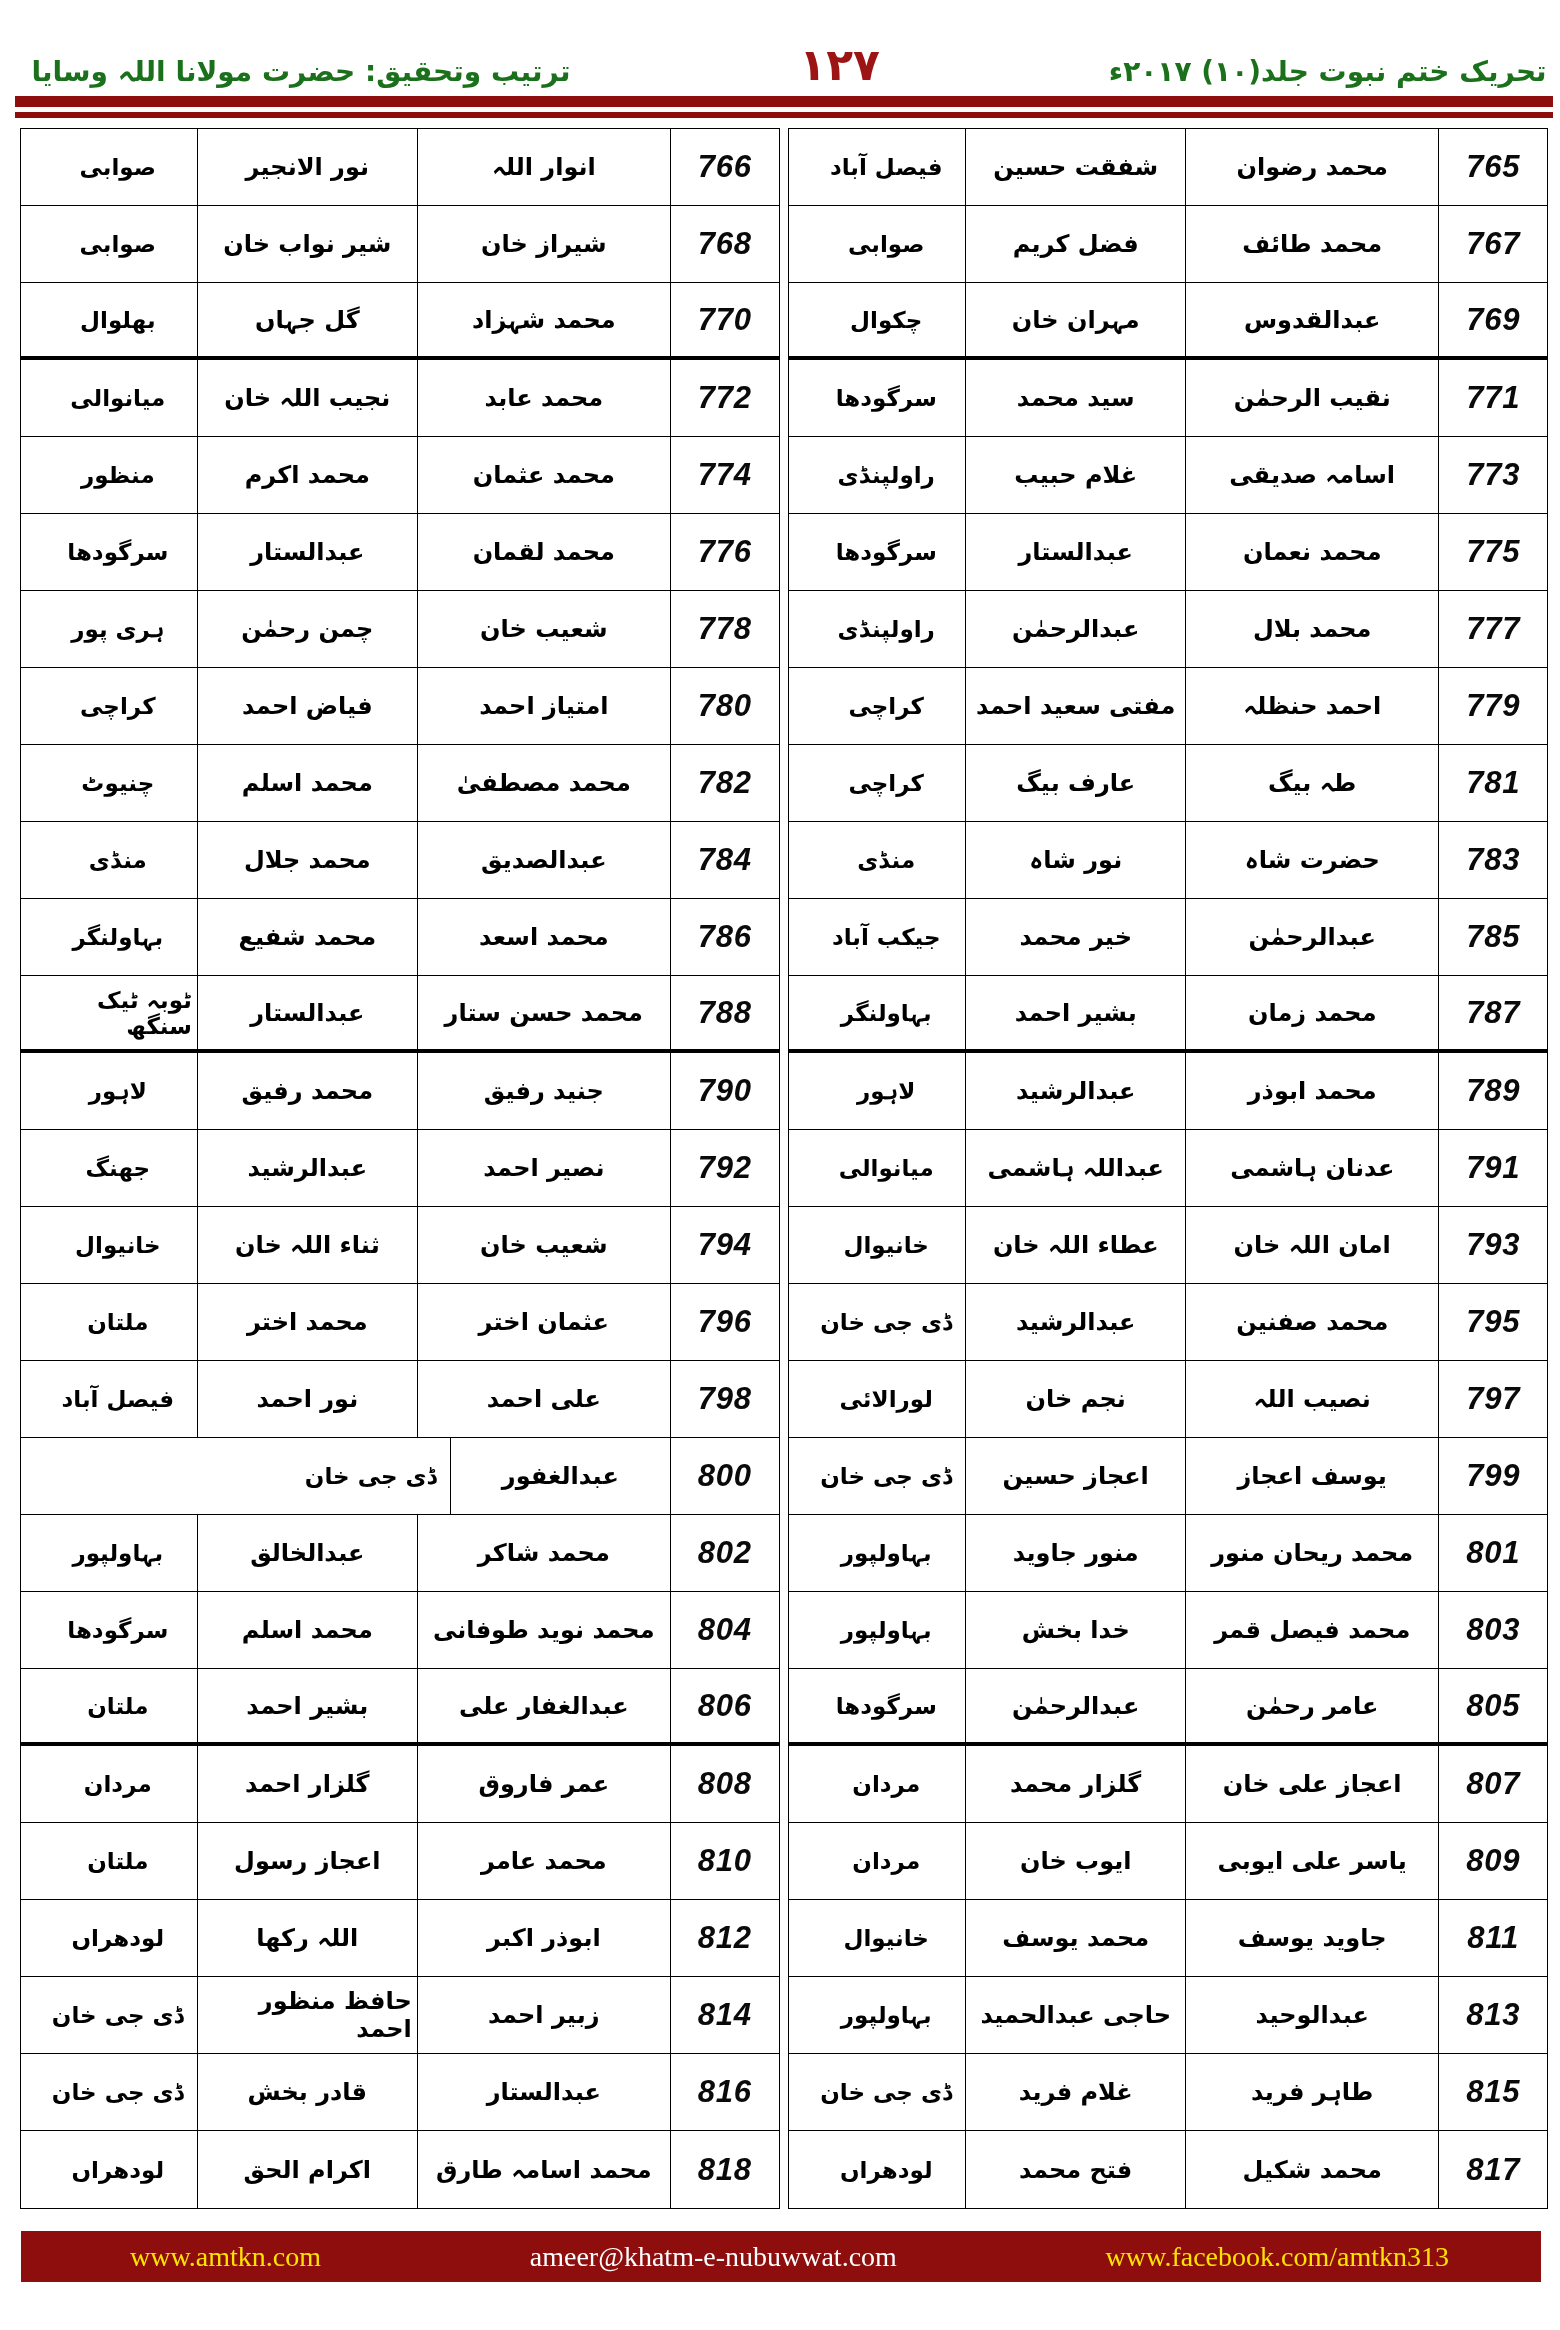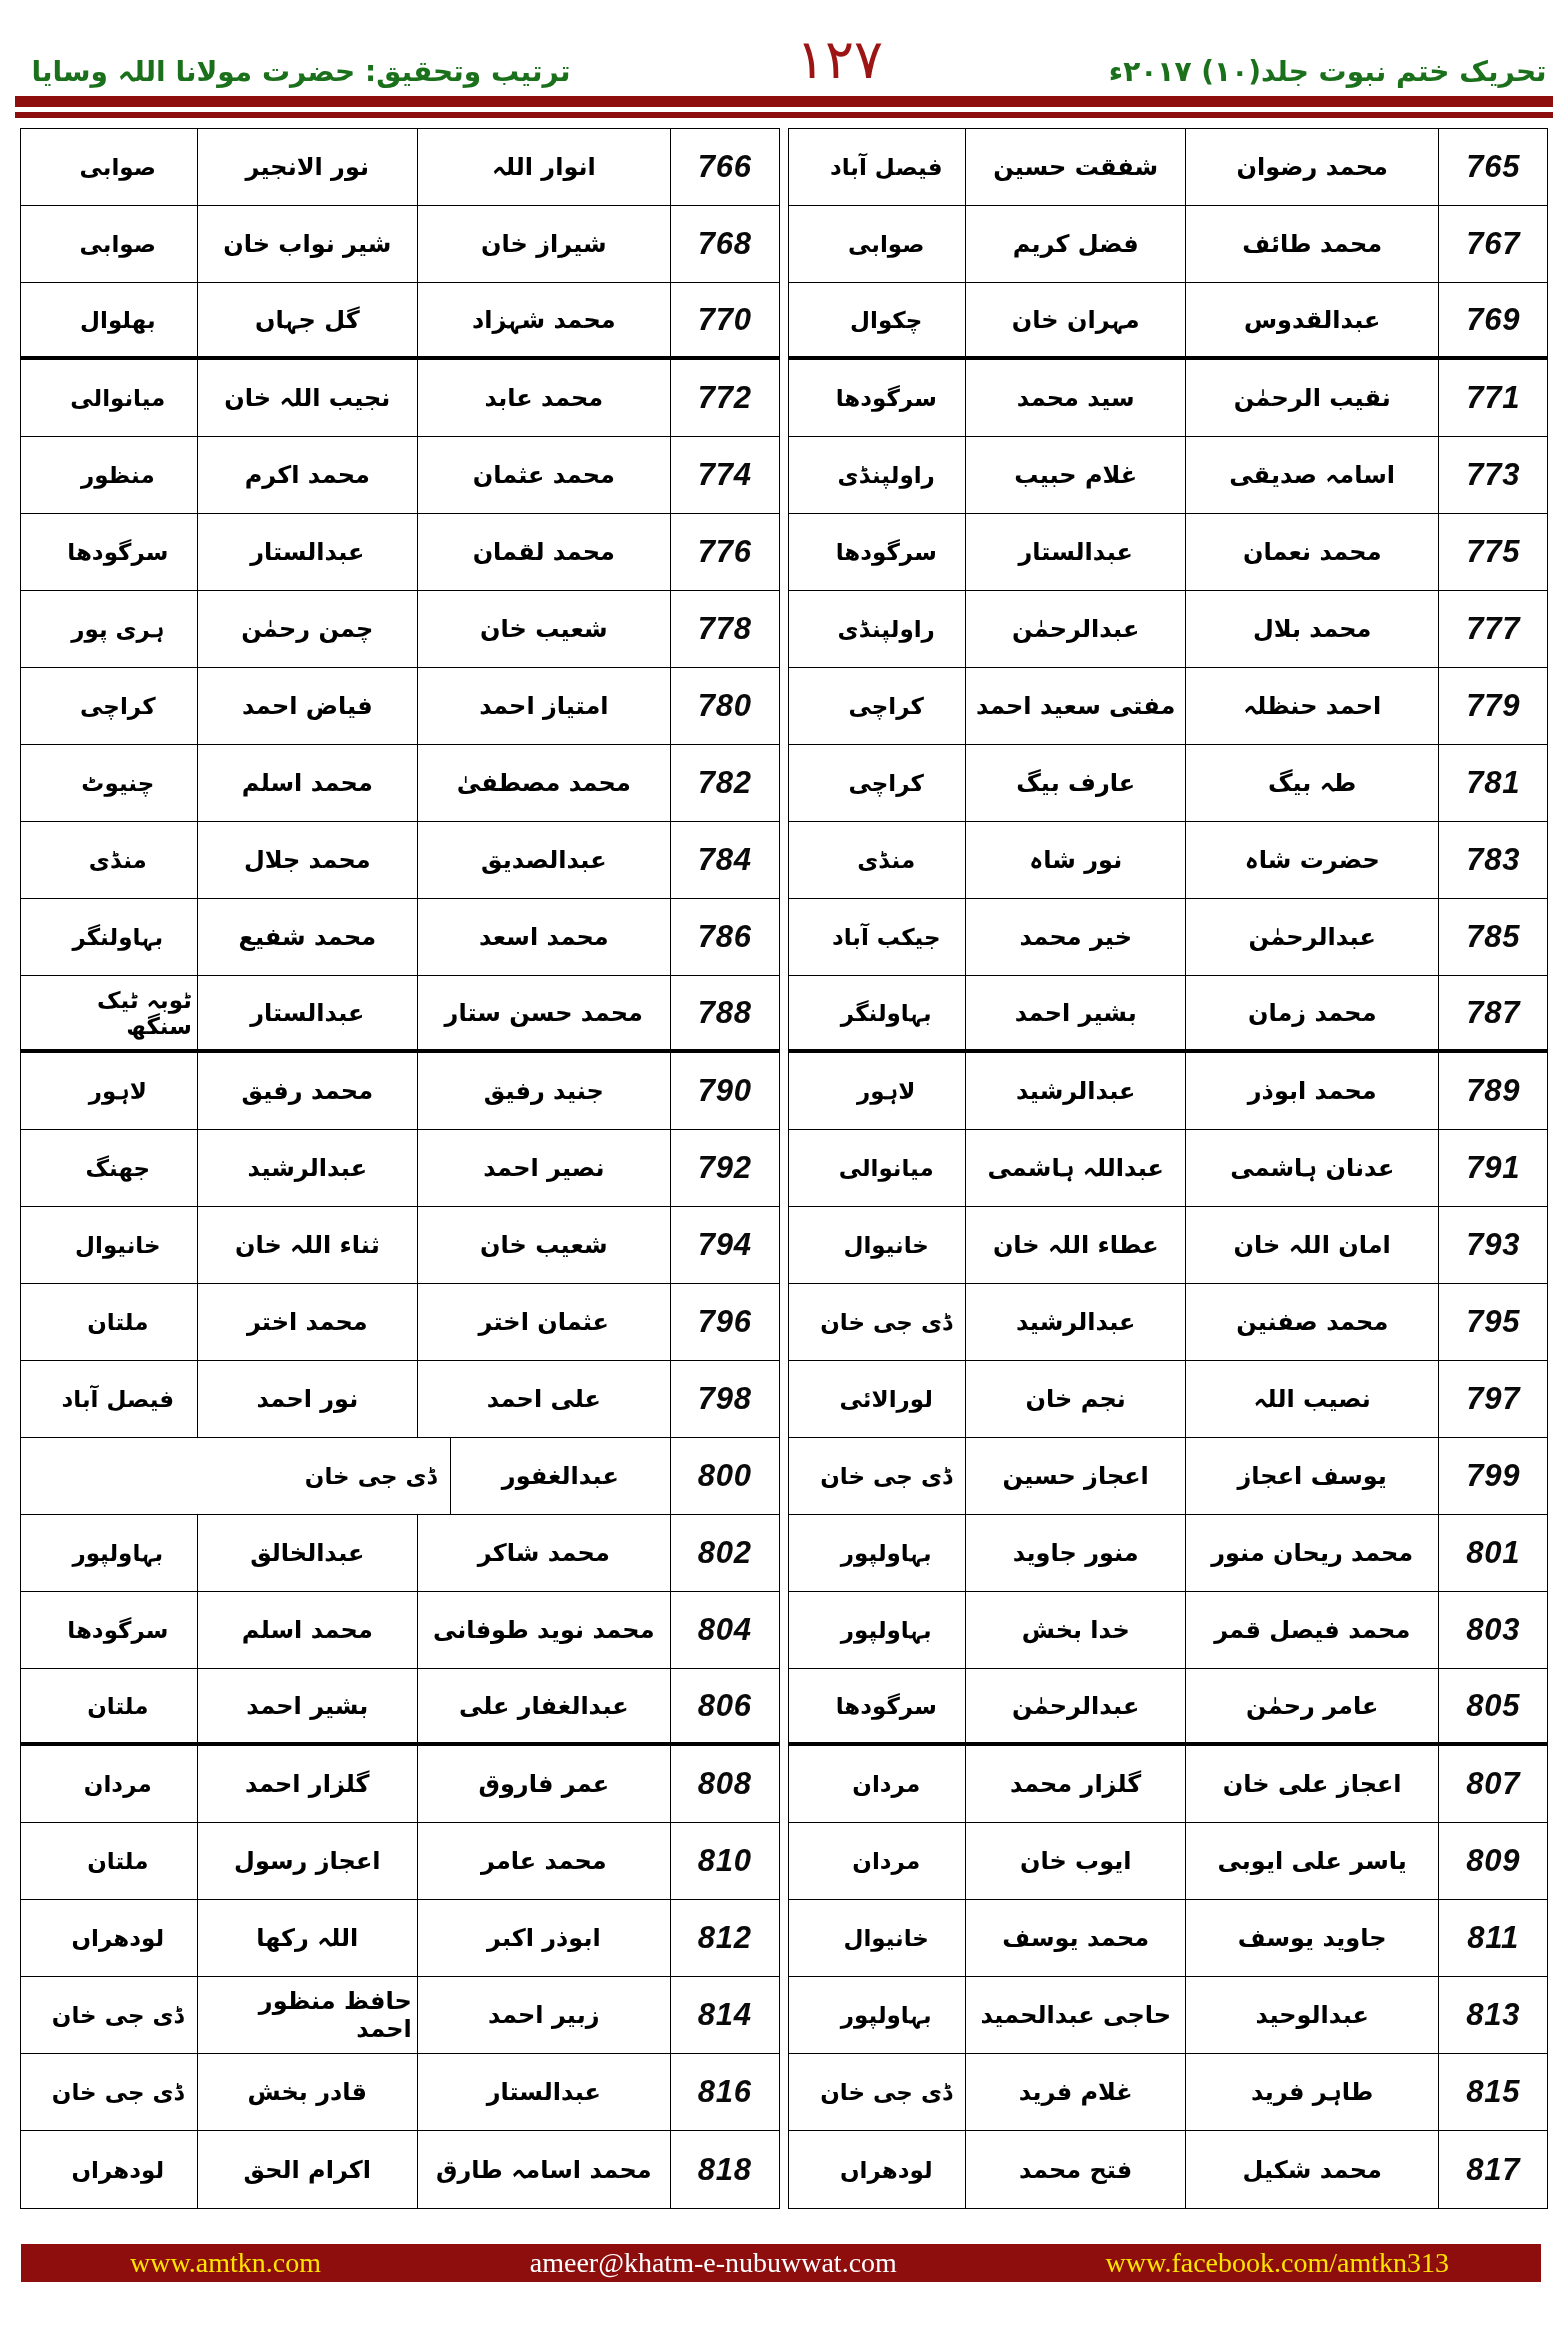--- a/index.html
+++ b/index.html
@@ -23,21 +23,21 @@
     padding:11.8px 13.4px 5px 23.5px;height:94px;
   }
   .h-left,.h-right{
     direction:rtl;color:var(--green);
     font-weight:bold;font-size:28px;line-height:1.2;
     font-family:"DejaVu Sans",sans-serif;
     white-space:nowrap;
   }
   .h-center{
     direction:rtl;color:var(--num-red);
-    font-weight:normal;font-size:54px;line-height:1;
+    font-weight:bold;font-size:44px;line-height:1;
     padding-bottom:1.7px;
     margin-top:12px;
   }
   
   .rule-thick{height:11.8px;background:var(--bar-red);margin:1.7px 6.7px 0 6.7px;}
   .rule-thin{height:6.7px;background:var(--bar-red);margin:4.2px 6.7px 0 6.7px;}
   
   .tables{
     direction:rtl;
     display:flex;
@@ -76,21 +76,21 @@
   .cell.name,.cell.father{
     font-weight:bold;font-size:24px;color:#000;
     font-family:"DejaVu Sans",sans-serif;
   }
   .cell.city{
     font-weight:bold;font-size:23px;color:#000;
     font-family:"DejaVu Sans",sans-serif;
   }
   
   .footer{
-    position:absolute;left:21px;bottom:48px;width:1520px;height:38px;
+    position:absolute;left:21px;bottom:48px;width:1520px;height:51px;
     background:var(--bar-red);
     display:flex;align-items:center;justify-content:space-between;
     padding:0 92px 0 109px;
     font-family:"Liberation Serif",serif;
     font-size:28px;
   }
   .f-yellow{color:var(--yellow);}
   .f-white{color:#ffffff;}
 </style>
 </head>

